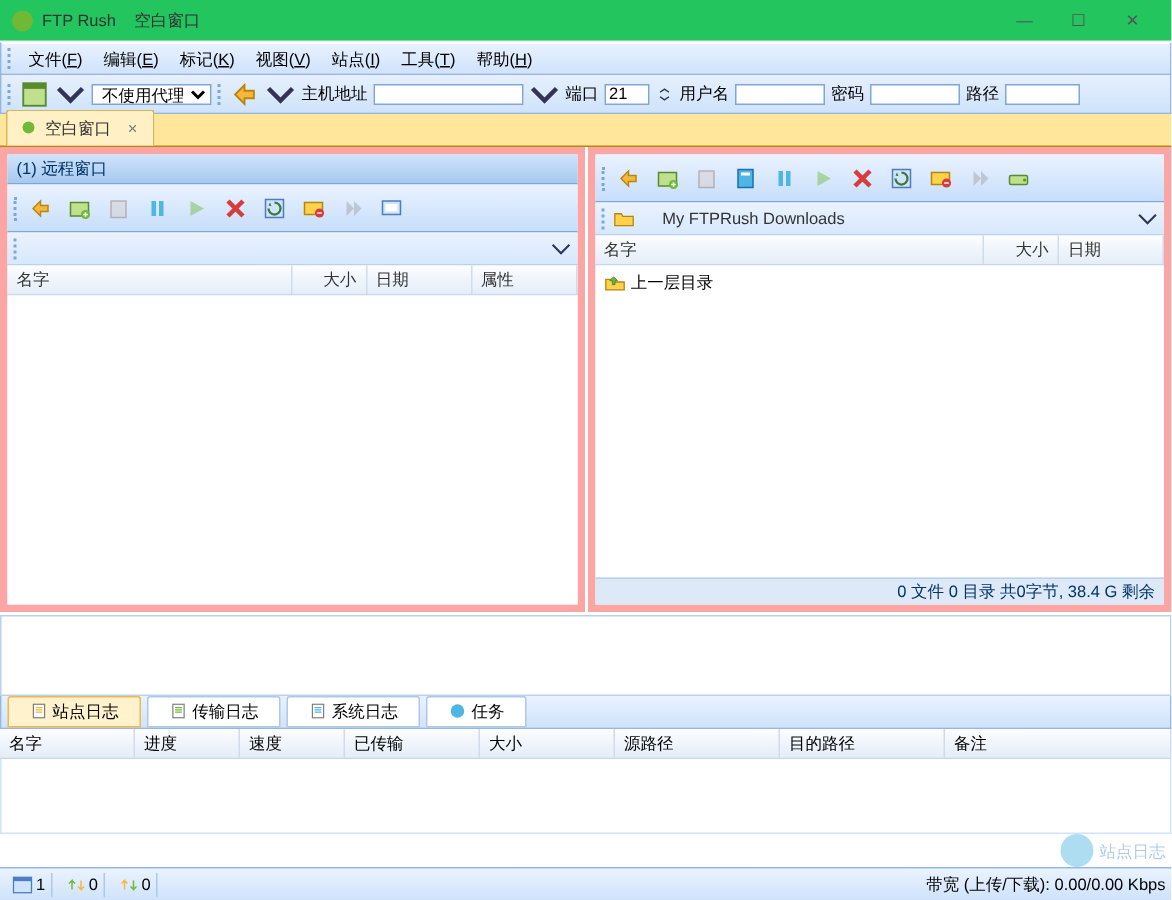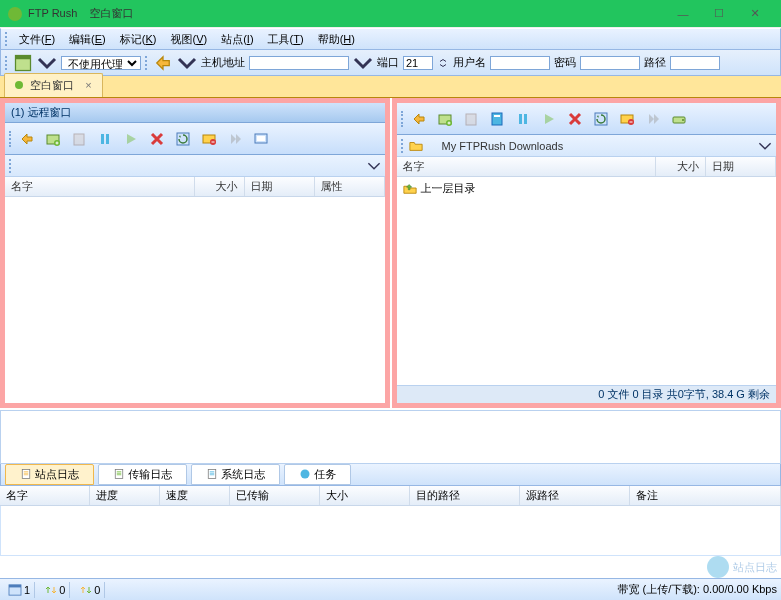--- a/index.html
+++ b/index.html
@@ -381,22 +381,22 @@
     <span>任务</span>
   </div>
 </div>
 
 <div class="queuehead">
   <div class="col" style="width:90px">名字</div>
   <div class="col" style="width:70px">进度</div>
   <div class="col" style="width:70px">速度</div>
   <div class="col" style="width:90px">已传输</div>
   <div class="col" style="width:90px">大小</div>
+  <div class="col" style="width:110px">源路径</div>
   <div class="col" style="width:110px">目的路径</div>
-  <div class="col" style="width:110px">源路径</div>
   <div class="col" style="flex:1">备注</div>
 </div>
 <div class="queuebody"></div>
 
 <div class="watermark">
   <span class="wm-ico"></span>
   <span>站点日志</span>
 </div>
 
 <div class="statusbar">

